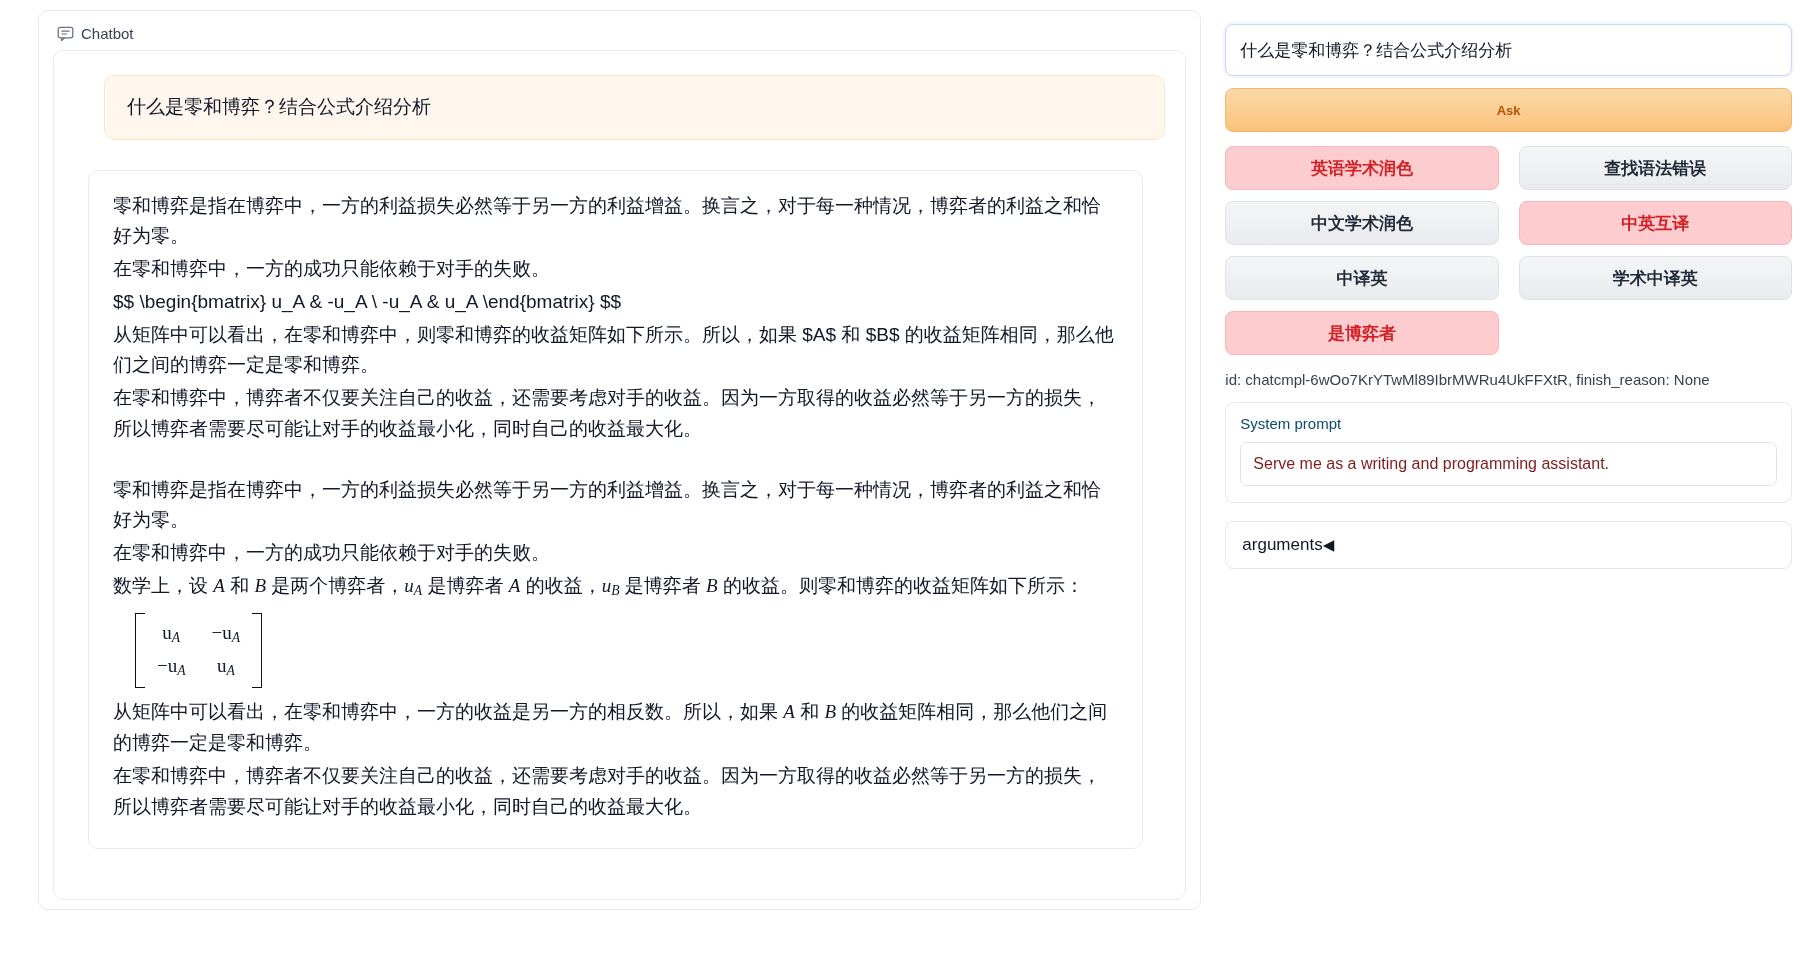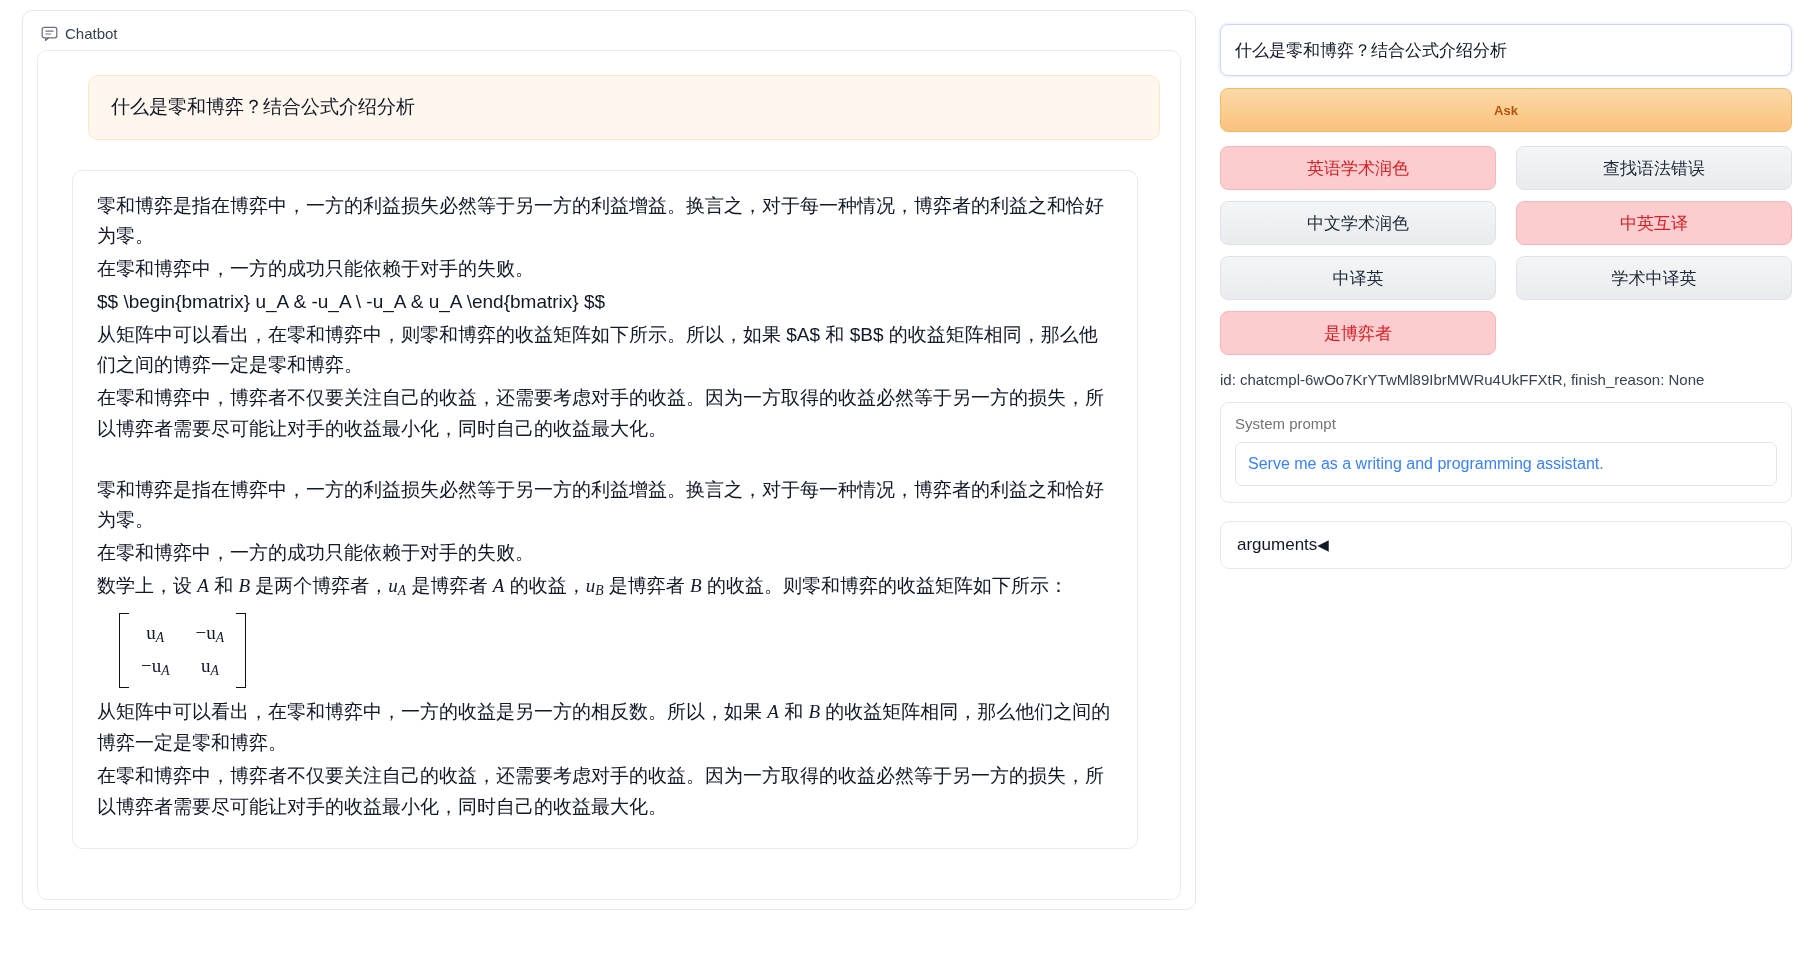--- a/index.html
+++ b/index.html
@@ -7,21 +7,21 @@
     margin: 0; padding: 0;
     width: 1814px; height: 961px;
     background: #ffffff;
     font-family: "Liberation Sans", sans-serif;
     color: #1f2937;
     overflow: hidden;
   }
   .page {
     position: relative;
     width: 1814px; height: 961px;
-    padding: 10px 22px 0 22px;
+    padding: 10px 22px 0 38px;
     display: flex;
     gap: 24px;
   }
 
   
   .chat-panel {
     width: 1190px;
     border: 1px solid #e5e7eb;
     border-radius: 10px;
     background: #ffffff;
@@ -130,21 +130,21 @@
   .grid-btns {
     margin-top: 14px;
     display: grid;
     grid-template-columns: 1fr 1fr;
     gap: 11px 20px;
   }
   .gbtn {
     height: 44px;
     border-radius: 8px;
     font-size: 17px;
-    font-weight: normal;
+    font-weight: bold;
     display: flex;
     align-items: center;
     justify-content: center;
     cursor: pointer;
     font-family: "Liberation Sans", sans-serif;
   }
   .gbtn.grey {
     background: linear-gradient(180deg,#f4f5f7 0%, #e9ebee 100%);
     border: 1px solid #dfe2e7;
     color: #1f2937;
@@ -161,29 +161,29 @@
     color: #374151;
   }
 
   .sys-box {
     margin-top: 14px;
     border: 1px solid #e5e7eb;
     border-radius: 9px;
     padding: 12px 14px 16px 14px;
     background: #fff;
   }
-  .sys-title { font-size: 15px; color: #737373; margin-bottom: 10px; }
+  .sys-title { font-size: 15px; color: #0c4a6e; margin-bottom: 10px; }
   .sys-input {
     width: 100%;
     height: 44px;
     border: 1px solid #e1e4e8;
     border-radius: 7px;
     padding: 8px 12px;
     font-size: 16px;
-    color: #3b82f6;
+    color: #7f1d1d;
     font-family: "Liberation Sans", sans-serif;
     outline: none;
     background: #fff;
   }
 
   .accordion {
     margin-top: 18px;
     border: 1px solid #e5e7eb;
     border-radius: 9px;
     height: 48px;

